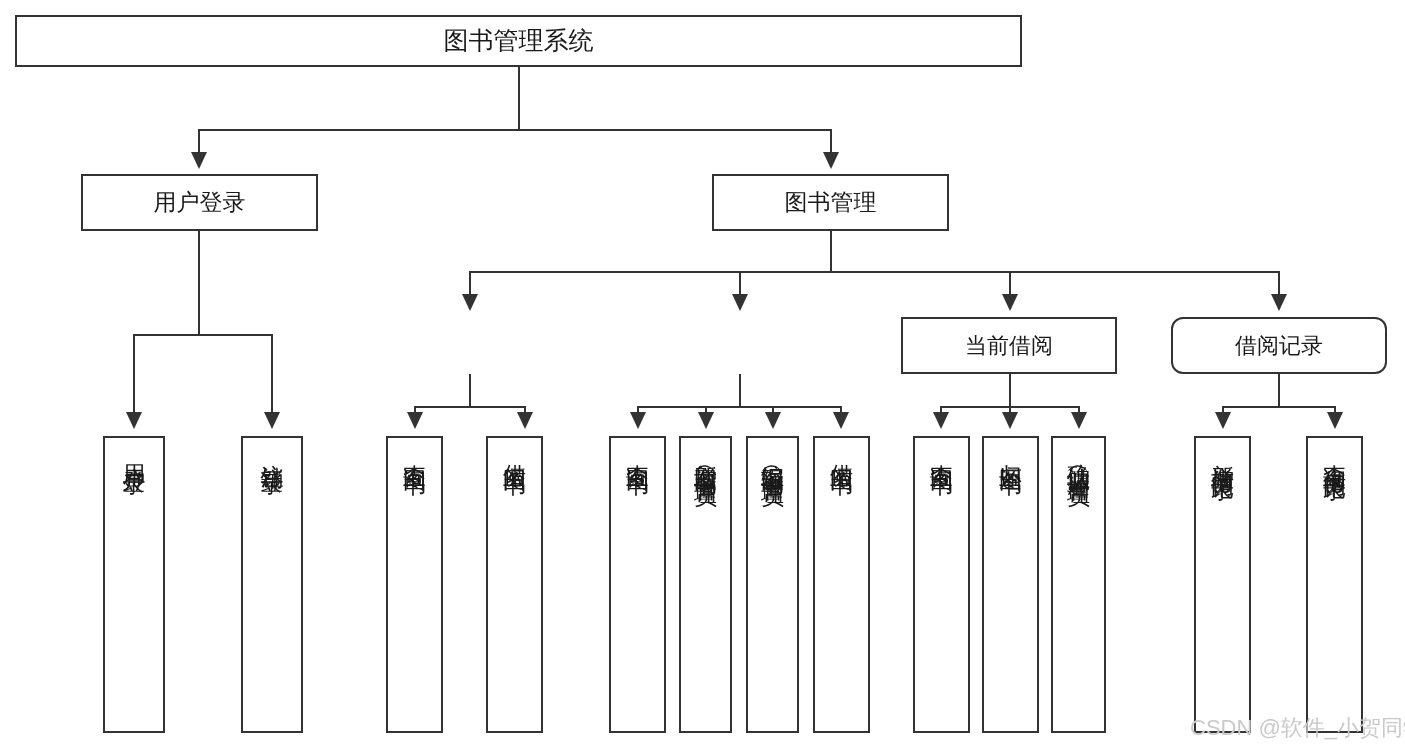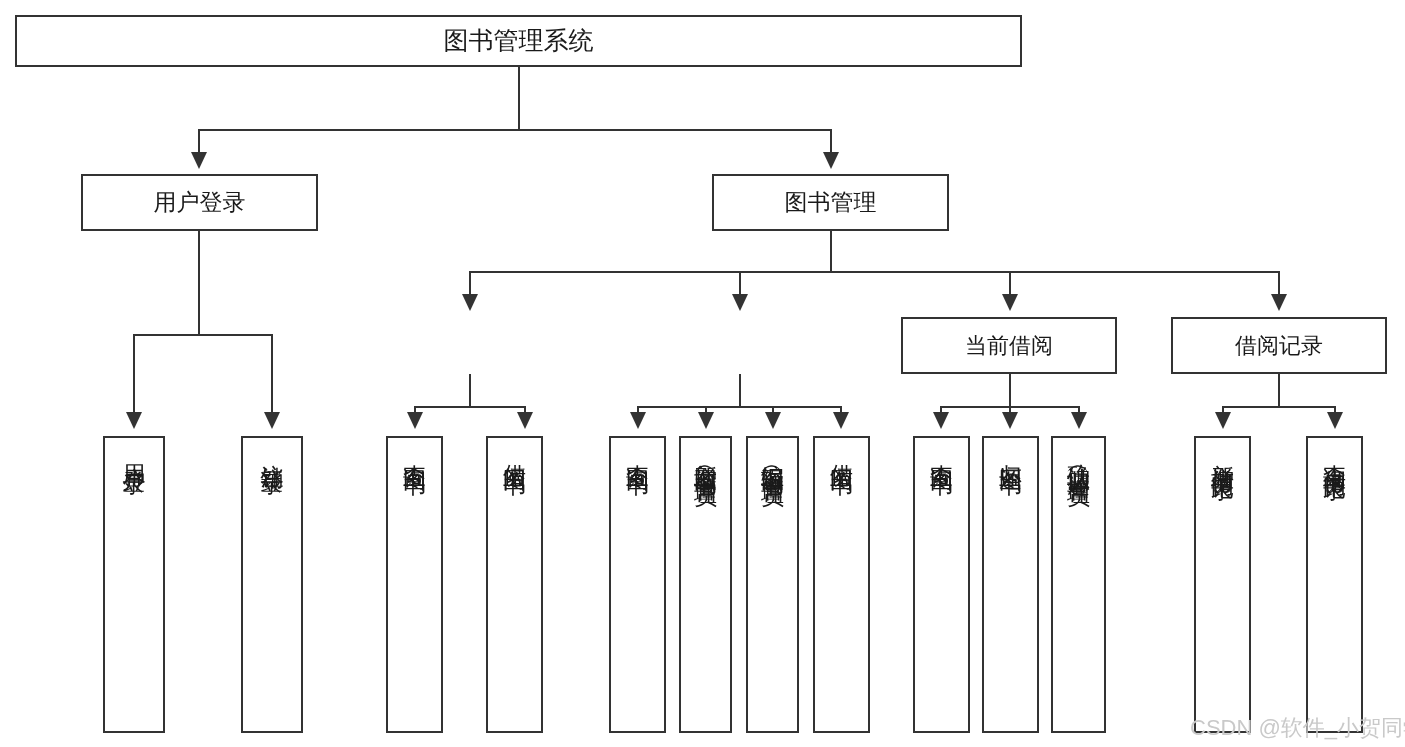--- a/index.html
+++ b/index.html
@@ -122,21 +122,21 @@
 
   <div class="vline" style="left:1009px; top:271px; height:26px;"></div>
   <div class="arrow" style="left:1002px; top:294px;"></div>
 
   <div class="vline" style="left:1278px; top:271px; height:26px;"></div>
   <div class="arrow" style="left:1271px; top:294px;"></div>
 
   <div class="node level2" style="left:901px; top:317px; width:216px; height:57px;">
     <span class="label">当前借阅</span>
   </div>
-  <div class="node level2" style="left:1171px; top:317px; width:216px; height:57px;">
+  <div class="node level2" style="left:1171px; top:317px; width:216px; height:57px;border-radius:12px;">
     <span class="label">借阅记录</span>
   </div>
 
   <div class="vline" style="left:469px; top:374px; height:33px;"></div>
   <div class="hline" style="left:414px; top:406px; width:111px;"></div>
   <div class="vline" style="left:414px; top:406px; height:8px;"></div>
   <div class="arrow" style="left:407px; top:412px;"></div>
   <div class="vline" style="left:524px; top:406px; height:8px;"></div>
   <div class="arrow" style="left:517px; top:412px;"></div>
 

